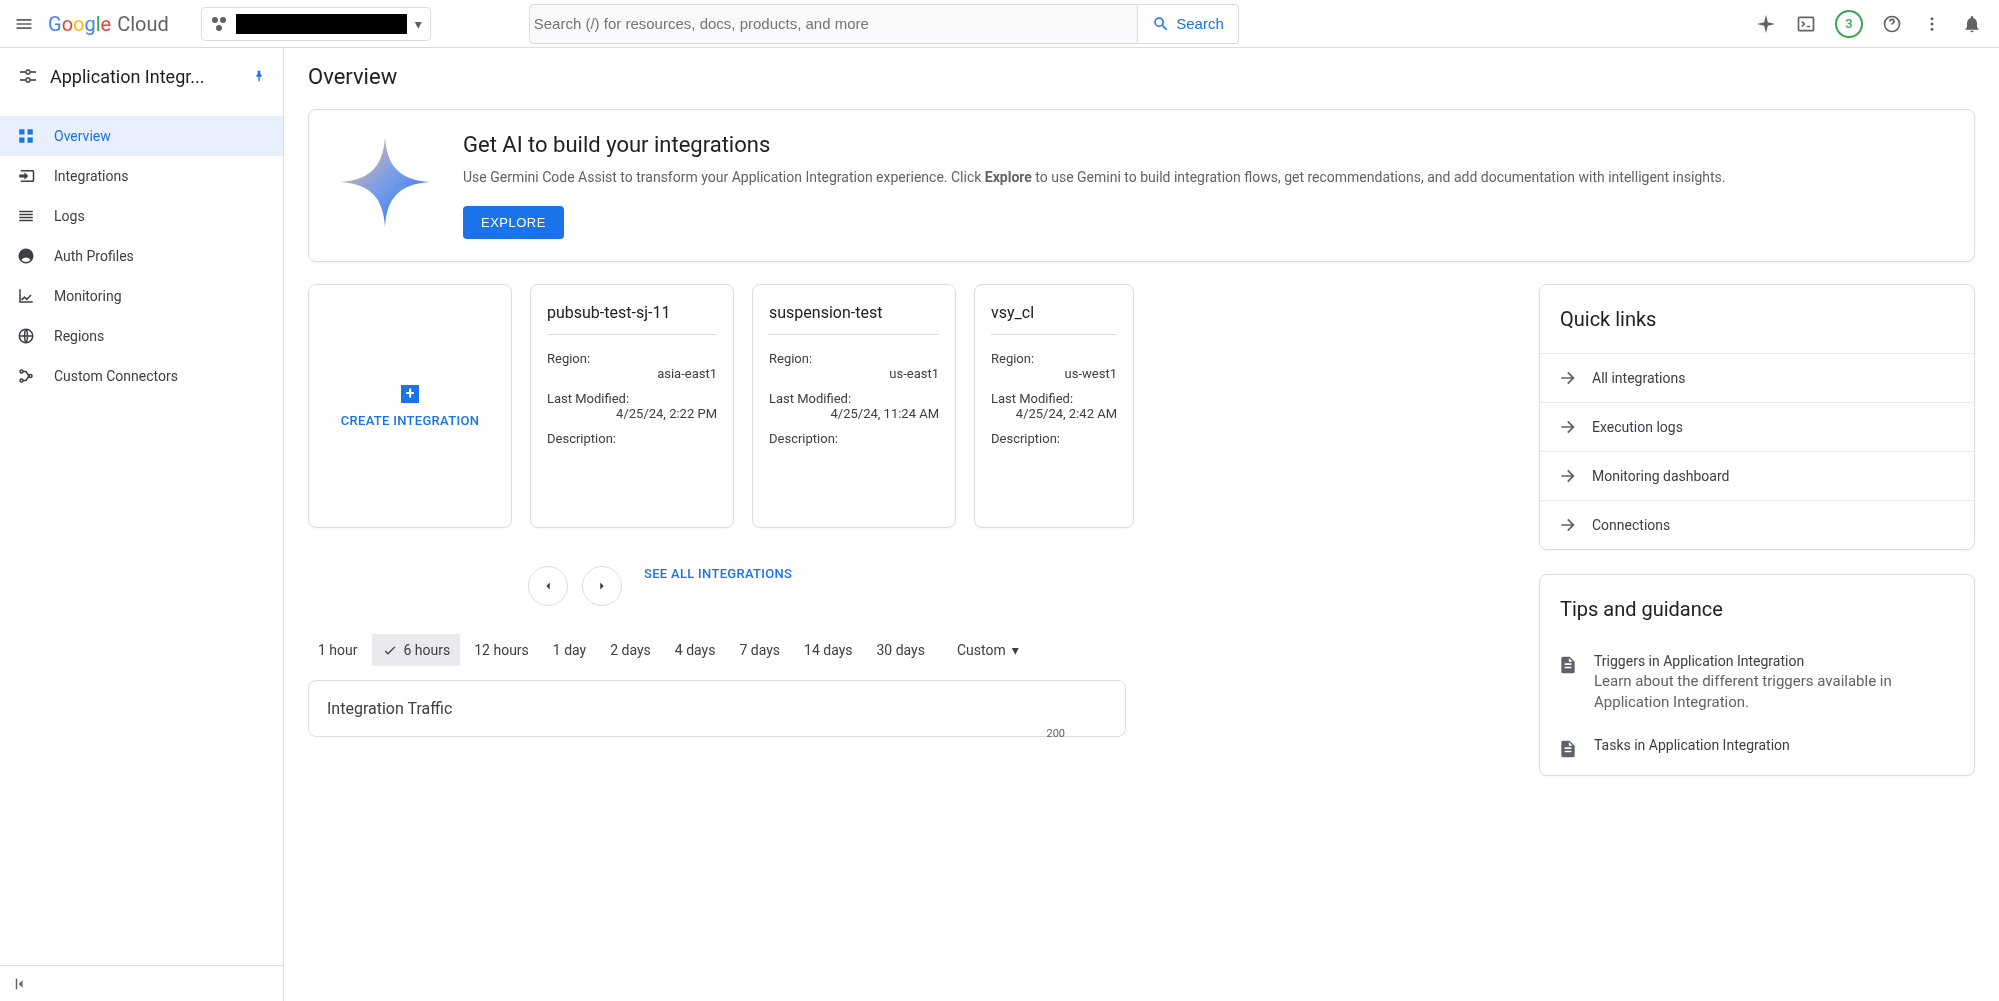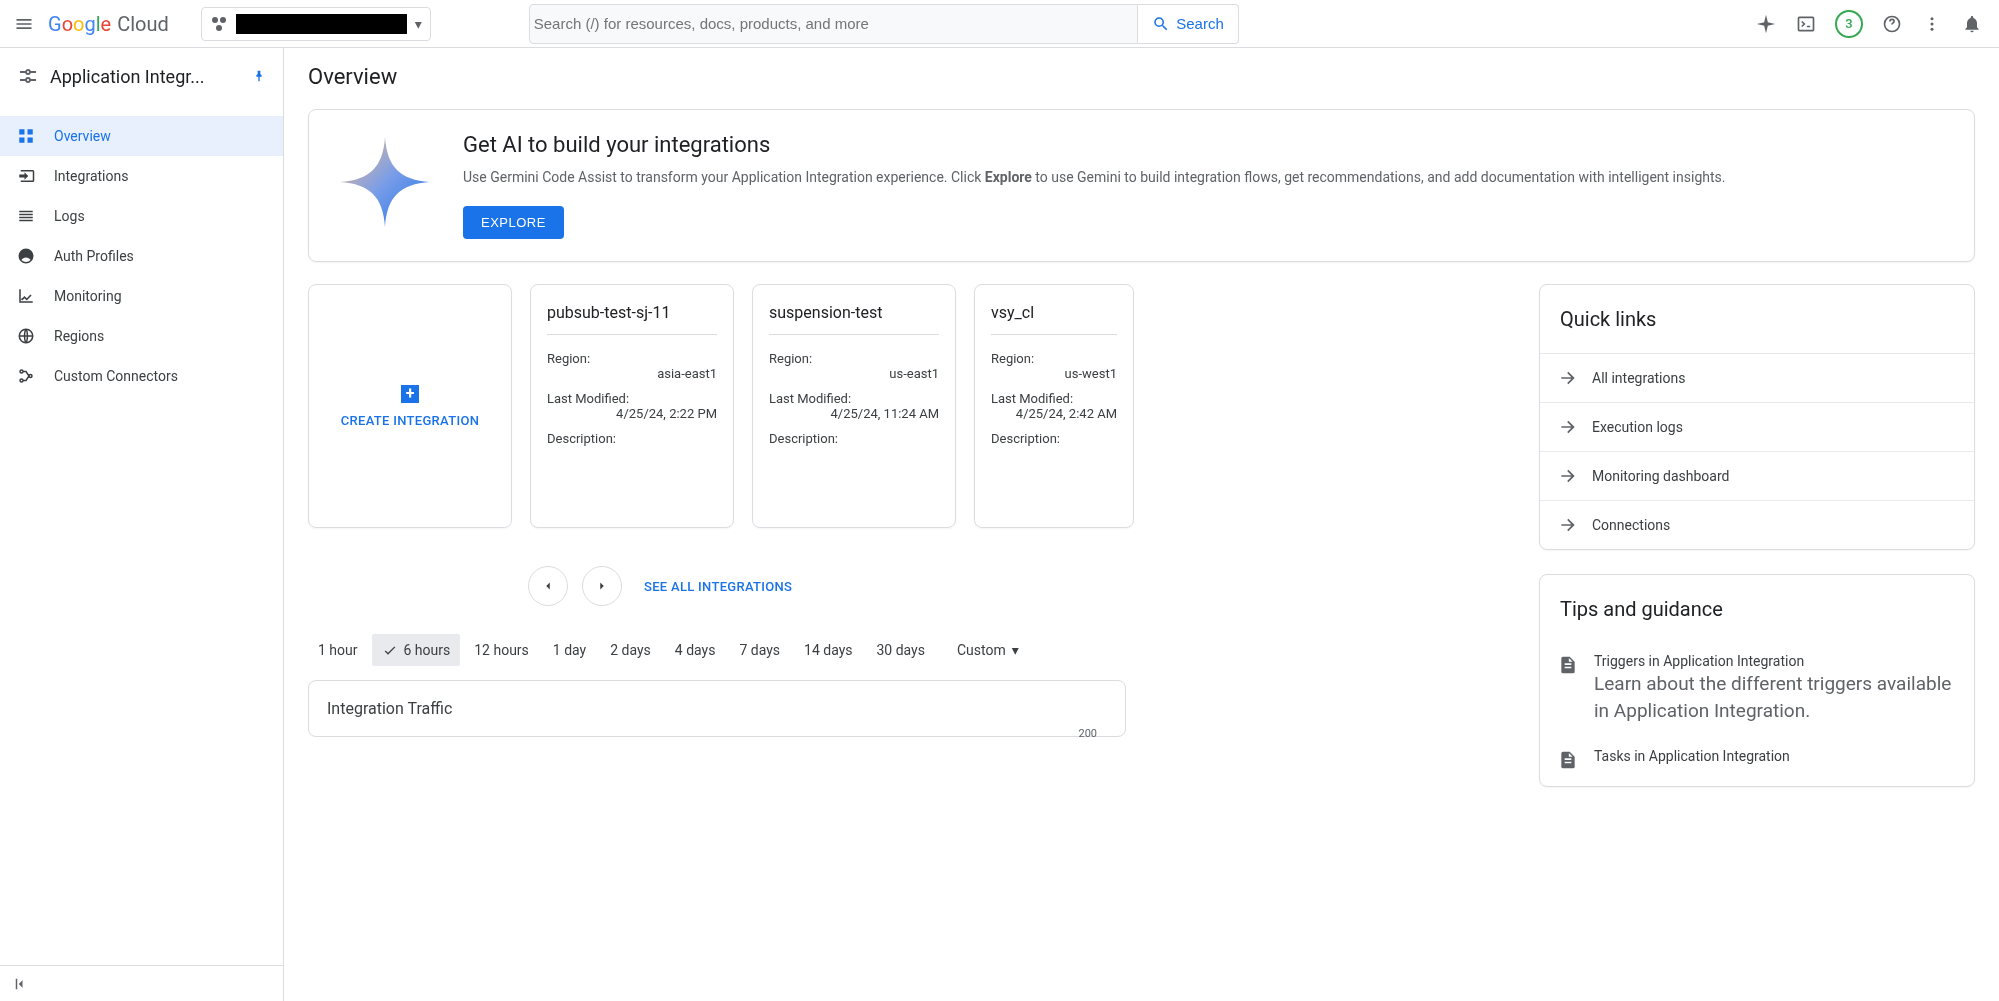--- a/index.html
+++ b/index.html
@@ -64,35 +64,35 @@
 .right-col { width: 436px; margin-left:auto;}
 .panel { border:1px solid #dadce0; border-radius:8px; box-shadow: 0 1px 2px rgba(0,0,0,0.04);}
 .panel h2 { font-size:20px; color:#202124; font-weight:400; padding: 22px 20px;}
 .ql-item { display:flex; align-items:center; gap:14px; padding: 14px 18px; border-top:1px solid #e8eaed; cursor:pointer;}
 .ql-item .arr{width:20px;height:20px;color:#5f6368;}
 
 .tips-panel { margin-top: 24px;}
 .tip-item { display:flex; gap:14px; padding: 10px 18px 14px; }
 .tip-item .ticon{width:22px;height:22px;color:#5f6368;flex-shrink:0;margin-top:2px;}
 .tip-item .th{font-size:14px;color:#3c4043;}
-.tip-item .td{font-size:19px;color:#5f6368;line-height:1.4;margin-top:2px;}
-
-.pager-row { display:flex; align-items:center; gap:14px; margin-top:16px; padding-left: 220px;}
+.tip-item .td{font-size:15px;color:#5f6368;line-height:1.4;margin-top:2px;}
+
+.pager-row { display:flex; align-items:flex-start; gap:14px; margin-top:16px; padding-left: 220px;}
 .pager-btn { width:40px;height:40px;border:1px solid #dadce0;border-radius:50%;background:#fff;display:flex;align-items:center;justify-content:center;cursor:pointer;color:#3c4043;}
 .see-all { color:#1a73e8; font-weight:500; letter-spacing:0.3px; font-size:13px; cursor:pointer; margin-left: 8px;}
 
 .time-tabs { display:flex; align-items:center; gap: 4px; margin-top: 28px; font-size:14px;}
 .time-tab { padding: 8px 10px; cursor:pointer; color:#3c4043; border-radius:2px;}
 .time-tab.active { background:#e8eaed; display:flex;align-items:center;gap:6px;}
 .time-tab .chk{width:16px;height:16px;}
 .custom-tab{display:flex;align-items:center;gap:6px;margin-left:8px;}
 
 .traffic { border:1px solid #dadce0; border-radius:8px; margin-top:14px; padding: 18px; width: 818px; position:relative;}
 .traffic h3 { font-size:16px; font-weight:400; color:#3c4043;}
-.traffic .axis-lbl { position:absolute; right:28px; top:46px; font-size:11px; color:#5f6368;}
+.traffic .axis-lbl { position:absolute; right:60px; top:46px; font-size:11px; color:#5f6368;}
 
 svg { display:block; }
 </style>
 </head>
 <body>
 
 <div class="header">
   <div class="hamburger">
     <svg width="20" height="20" viewBox="0 0 24 24" fill="#5f6368">
         <path d="M3 6h18v2H3zM3 11h18v2H3zM3 16h18v2H3z"></path>

